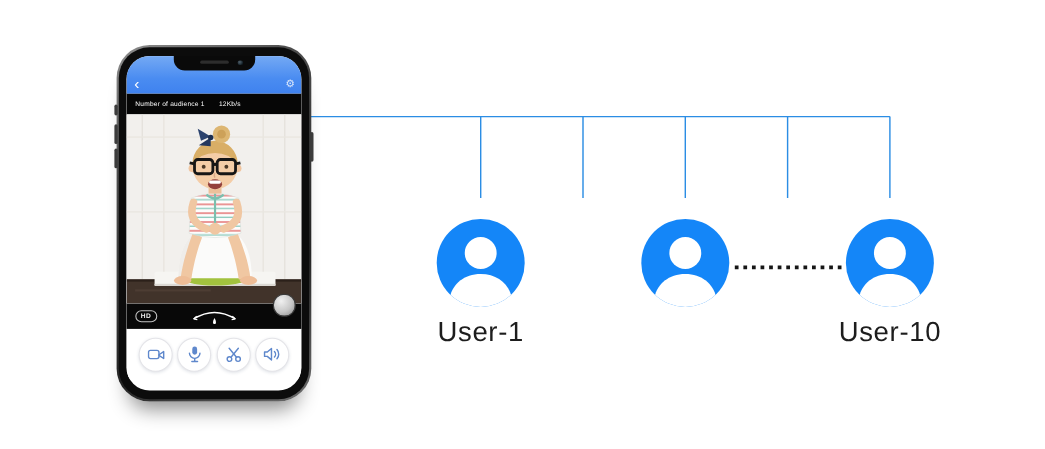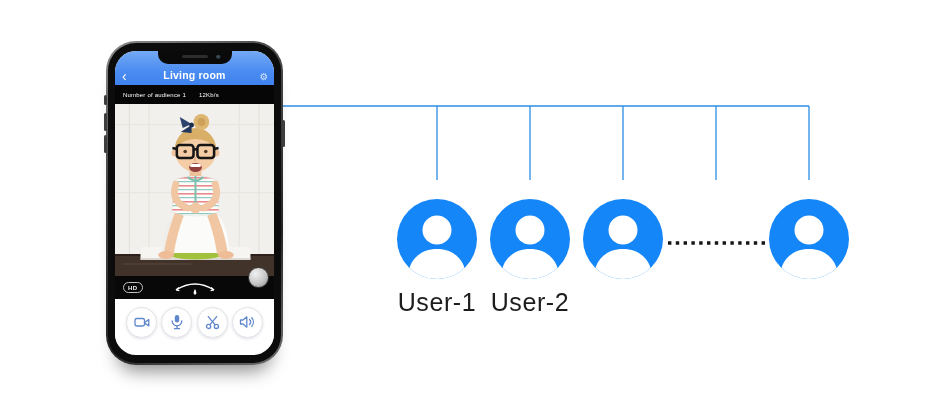--- a/index.html
+++ b/index.html
@@ -92,21 +92,20 @@
     <div class="phone-inner">
       <div class="screen">
 
         <div class="notch">
           <div class="notch-speaker"></div>
           <div class="notch-cam"></div>
         </div>
 
         <div class="app-header">
           <span class="hdr-back">‹</span>
-          <div class="hdr-title">Living room</div>
           <span class="hdr-gear">⚙</span>
         </div>
 
         <div class="info-bar">
           <span>Number of audience 1</span>
           <span>12Kb/s</span>
         </div>
 
         <div class="video">
           <svg viewBox="0 0 162 172" preserveAspectRatio="none" xmlns="http://www.w3.org/2000/svg">
@@ -234,41 +233,33 @@
   <div class="user u1">
     <div class="avatar">
       <svg viewBox="0 0 80 80">
         <circle cx="40" cy="31" r="14.5" fill="#ffffff"></circle>
         <path d="M40 50 C25 50 14.5 59 12 71 A40 40 0 0 0 68 71 C65.5 59 55 50 40 50 Z" fill="#ffffff"></path>
       </svg>
     </div>
     <div class="user-label">User-1</div>
   </div>
 
-  <div class="user u2">
-    <div class="avatar">
-      <svg viewBox="0 0 80 80">
-        <circle cx="40" cy="31" r="14.5" fill="#ffffff"></circle>
-        <path d="M40 50 C25 50 14.5 59 12 71 A40 40 0 0 0 68 71 C65.5 59 55 50 40 50 Z" fill="#ffffff"></path>
-      </svg>
-    </div>
-    <div class="user-label">User-2</div>
-  </div>
 
   <div class="user u3">
     <div class="avatar">
       <svg viewBox="0 0 80 80">
         <circle cx="40" cy="31" r="14.5" fill="#ffffff"></circle>
         <path d="M40 50 C25 50 14.5 59 12 71 A40 40 0 0 0 68 71 C65.5 59 55 50 40 50 Z" fill="#ffffff"></path>
       </svg>
     </div>
   </div>
 
   <div class="user u10">
     <div class="avatar">
       <svg viewBox="0 0 80 80">
         <circle cx="40" cy="31" r="14.5" fill="#ffffff"></circle>
         <path d="M40 50 C25 50 14.5 59 12 71 A40 40 0 0 0 68 71 C65.5 59 55 50 40 50 Z" fill="#ffffff"></path>
       </svg>
     </div>
+    <div class="user-label">User-10</div>
   </div>
 
 </div>
 
 </body></html>

